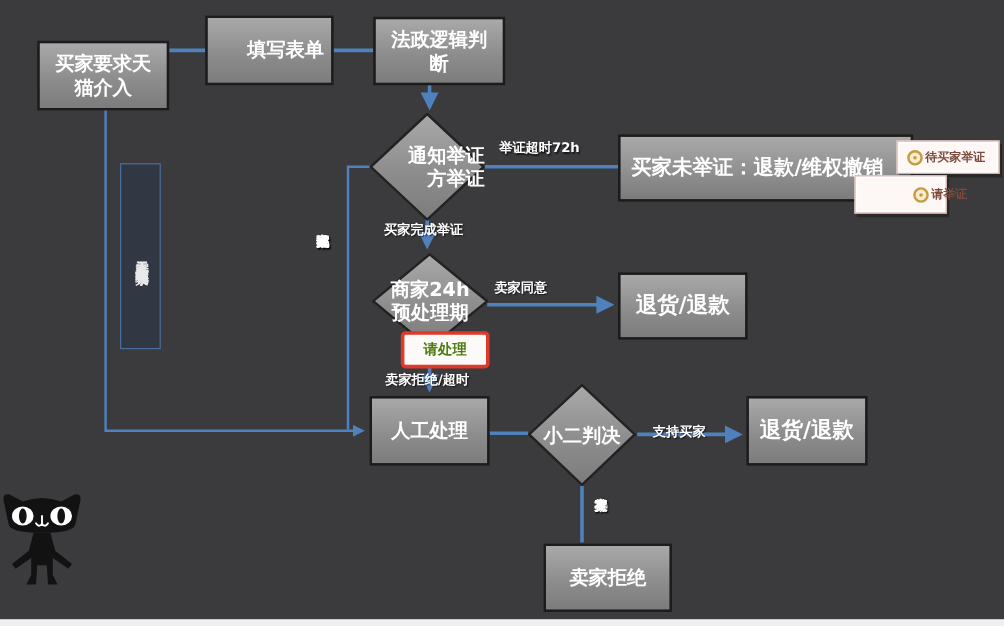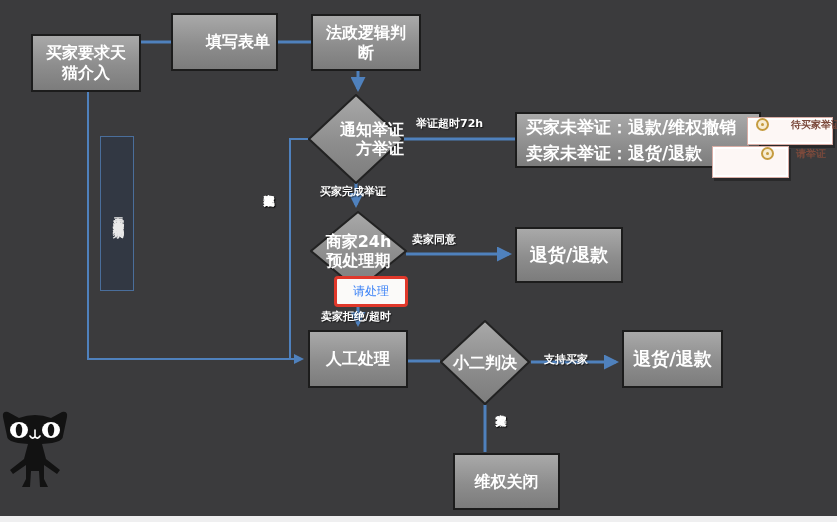--- a/index.html
+++ b/index.html
@@ -45,29 +45,29 @@
   .result-box{
     position:absolute;z-index:2;
     background:linear-gradient(180deg,#a9a9a9,#7c7c7c);
     border:2px solid #1c1c1c;color:#fff;font-weight:bold;font-size:17px;
     display:flex;flex-direction:column;justify-content:center;
     padding-left:9px;line-height:26px;box-sizing:border-box;white-space:nowrap;
   }
   .badge-red{
     position:absolute;z-index:3;
     background:#fbfaf9;border:3px solid #e0382b;border-radius:4px;
-    color:#3b82f6;font-size:12px;font-weight:normal;
+    color:#4d7c0f;font-size:12px;font-weight:bold;
     display:flex;align-items:center;justify-content:center;box-sizing:border-box;
   }
   .tag{
     position:absolute;z-index:3;
     background:#fdf7f5;border:1px solid #d9aea6;
     box-shadow:0 0 0 2px #fff inset, 2px 3px 0 rgba(20,20,20,.45);
     color:#7c4a3c;font-size:10px;font-weight:bold;
-    display:flex;align-items:flex-start;gap:22px;
+    display:flex;align-items:center;gap:2px;
     padding:0 8px;box-sizing:border-box;white-space:nowrap;
   }
   .coin{
     width:13px;height:13px;border-radius:50%;
     border:2px solid #c59b3f;background:#f7ecd2;box-sizing:border-box;
     position:relative;flex:0 0 auto;
   }
   .coin::after{
     content:"";position:absolute;left:3px;top:3px;width:3px;height:3px;
     border-radius:50%;background:#c59b3f;
@@ -128,21 +128,20 @@
 <div class="diamond" style="left:308px;top:94px;width:96px;height:90px;align-items:flex-end;">
   <svg viewBox="0 0 96 90" preserveAspectRatio="none">
     <polygon points="48,1 95,45 48,89 1,45" fill="url(#nodeGrad)" stroke="#222" stroke-width="2"></polygon>
   </svg>
   <span class="dtxt">通知举证</span>
   <span class="dtxt">方举证</span>
 </div>
 
 <div class="result-box" style="left:515px;top:112px;width:246px;height:56px;">
   <span>买家未举证：退款/维权撤销</span>
-  <span>卖家未举证：退货/退款</span>
 </div>
 <div class="tag" style="left:747px;top:117px;width:86px;height:28px;">
   <span class="coin"></span>
   <span>待买家举证</span>
 </div>
 <div class="tag" style="left:712px;top:146px;width:77px;height:32px;padding-left:48px;">
   <span class="coin"></span>
   <span>请举证</span>
 </div>
 
@@ -171,21 +170,21 @@
     <polygon points="45,1 89,42 45,84 1,42" fill="url(#nodeGrad)" stroke="#222" stroke-width="2"></polygon>
   </svg>
   <span class="dtxt">小二判决</span>
 </div>
 
 <div class="node" style="left:622px;top:330px;width:101px;height:58px;font-size:18px;">
   <span>退货/退款</span>
 </div>
 
 <div class="node" style="left:453px;top:453px;width:107px;height:57px;">
-  <span>维权关闭</span>
+  <span>卖家拒绝</span>
 </div>
 
 <div class="edge-label" style="left:416px;top:116px;">举证超时72h</div>
 <div class="edge-label" style="left:320px;top:184px;">买家完成举证</div>
 <div class="edge-label" style="left:412px;top:232px;">卖家同意</div>
 <div class="edge-label" style="left:321px;top:309px;">卖家拒绝/超时</div>
 <div class="edge-label" style="left:544px;top:352px;">支持买家</div>
 <div class="v-label" style="left:492px;top:406px;height:50px;letter-spacing:0;">支持卖家</div>
 <div class="v-label" style="left:260px;top:186px;height:80px;letter-spacing:0;">卖家完成举证</div>
 <div class="v-box" style="left:100px;top:136px;width:34px;height:155px;">无需走举证结构化场景</div>

